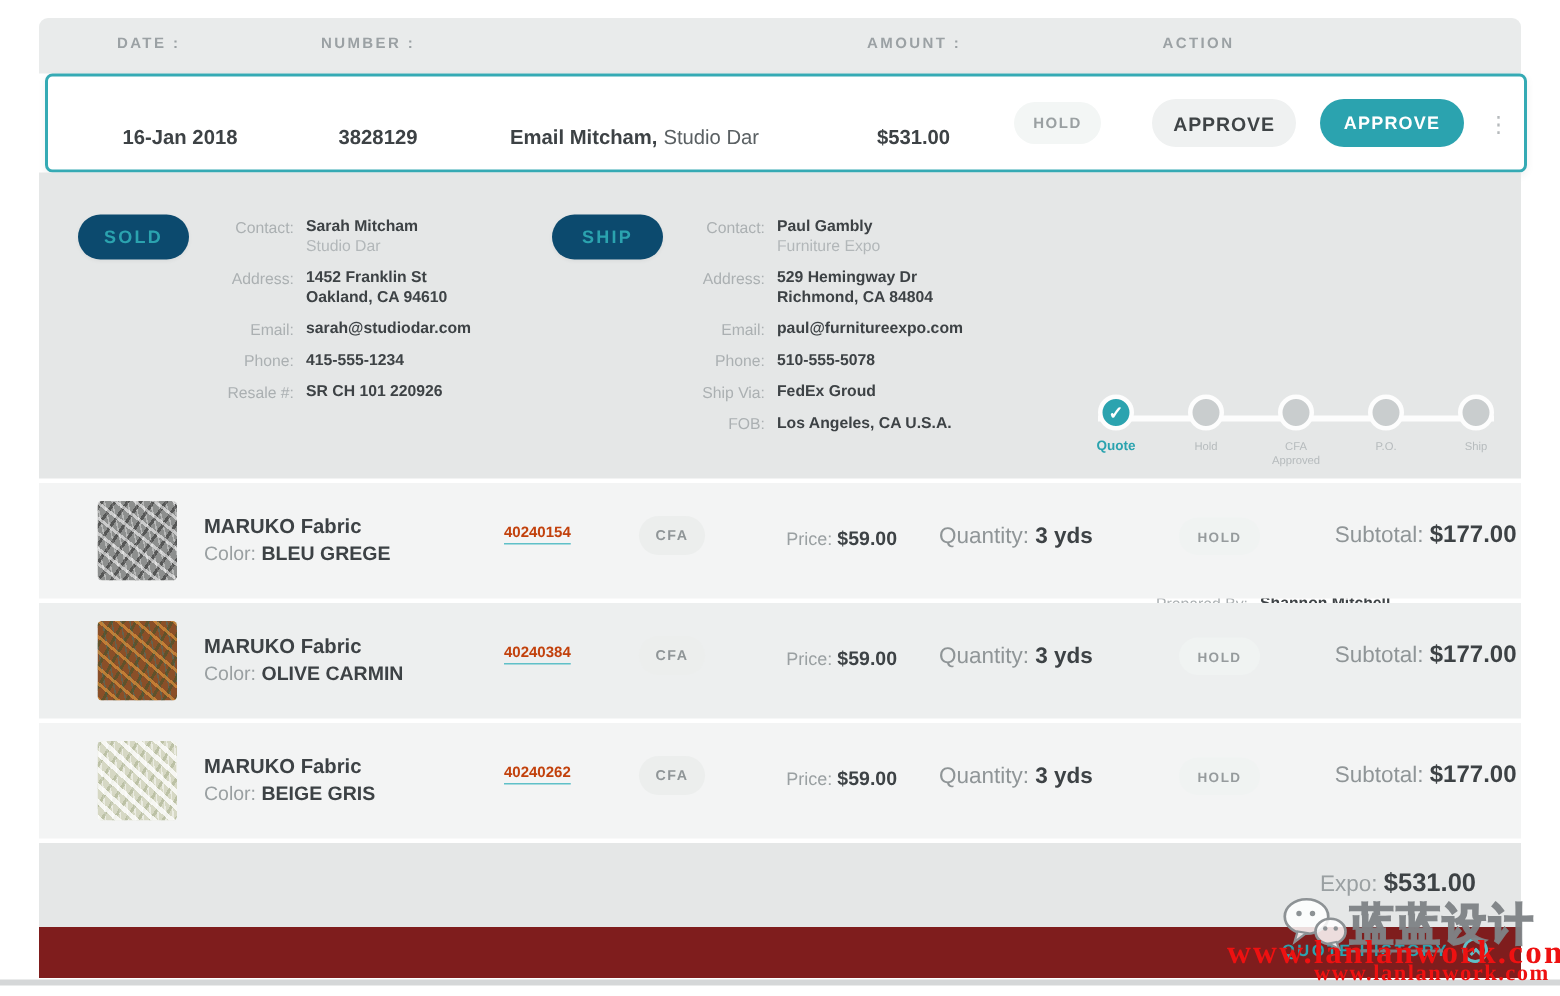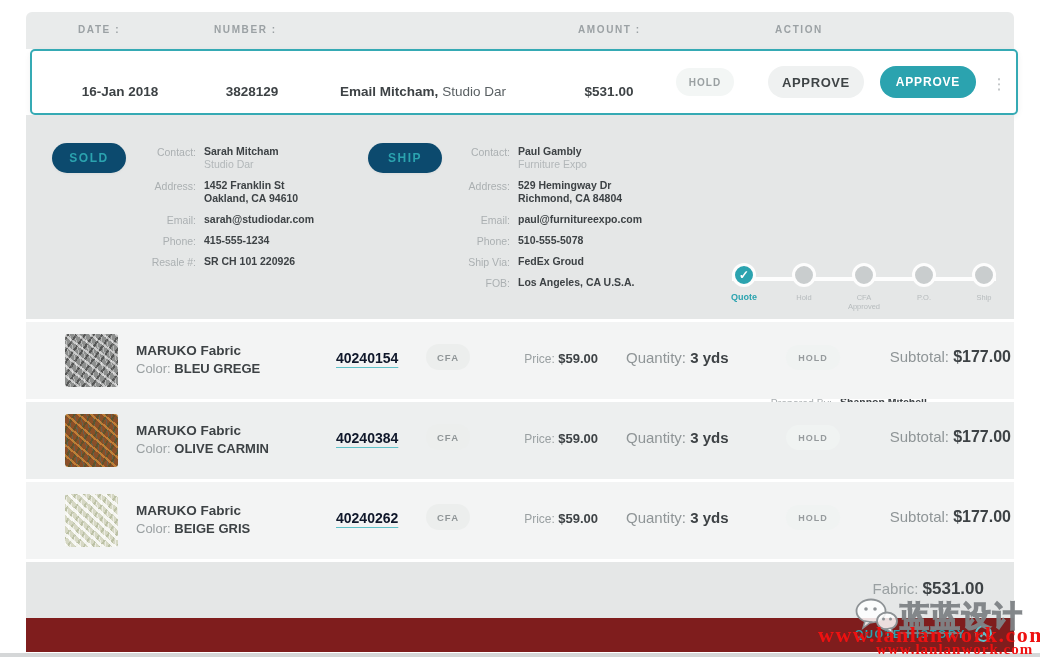--- a/index.html
+++ b/index.html
@@ -84,22 +84,22 @@
     #8a4f28; }
   .sw-3 { background:
     repeating-linear-gradient(42deg, rgba(255,255,255,.8) 0 3px, transparent 3px 8px),
     repeating-linear-gradient(-58deg, rgba(148,158,118,.4) 0 2px, transparent 2px 7px),
     repeating-linear-gradient(85deg, rgba(255,255,255,.5) 0 1px, transparent 1px 5px),
     #d6d8c4; }
   .iname { position:absolute; left:110px; top:21px; }
   .iname .nm { font-size:13.5px; font-weight:bold; color:#3d4245; }
   .iname .cl { margin-top:3px; font-size:13px; color:#9aa0a2; }
   .iname .cl b { color:#3d4245; }
-  .isku { position:absolute; left:310px; top:28px; font-size:14px; font-weight:bold;
-    color:#0f172a; text-decoration:underline; text-underline-offset:4px;
+  .isku { position:absolute; left:310px; top:28px; font-size:10px; font-weight:bold;
+    color:#c2410c; text-decoration:underline; text-underline-offset:4px;
     text-decoration-color:#5fc0c8; cursor:pointer; }
   .icfa { position:absolute; left:400px; top:22px; width:44px; height:26px; background:#eceeed;
     border-radius:13px; display:flex; align-items:center; justify-content:center;
     font-size:9.5px; font-weight:bold; color:#8f9597; letter-spacing:1px; cursor:pointer; }
   .iprice { position:absolute; left:462px; top:29px; width:110px; text-align:right;
     font-size:12px; color:#9aa0a2; }
   .iprice b { color:#3d4245; font-size:13px; }
   .iqty { position:absolute; left:600px; top:27px; font-size:15px; color:#8f9597; }
   .iqty b { color:#3d4245; font-size:15px; }
   .ihold { position:absolute; left:760px; top:23px; width:54px; height:25px; background:#f0f3f2;
@@ -309,21 +309,21 @@
     </div>
     <a class="isku">40240262</a>
     <div class="icfa">CFA</div>
     <div class="iprice"><span>Price:</span> <b>$59.00</b></div>
     <div class="iqty"><span>Quantity:</span> <b>3 yds</b></div>
     <div class="ihold">HOLD</div>
     <div class="isub"><span>Subtotal:</span> <b>$177.00</b></div>
   </div>
 
   <div class="totalrow">
-    <div class="totalval"><span>Fabric:</span> <b>$531.00</b></div>
+    <div class="totalval"><span>Expo:</span> <b>$531.00</b></div>
   </div>
 
   <div class="footer">
     <span class="qh">QUOTE HISTORY</span>
     <span class="qh-circle">
         <i></i>
       </span>
   </div>
   <div class="bottomline"></div>
 

